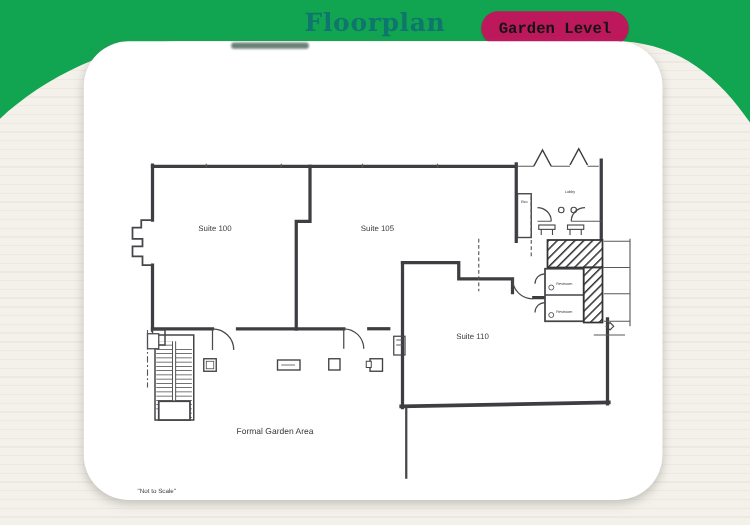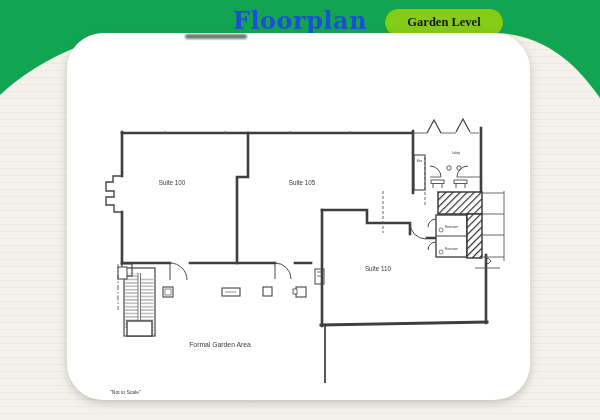--- a/index.html
+++ b/index.html
@@ -5,28 +5,28 @@
   html,body{margin:0;padding:0;}
   body{
     width:600px;height:420px;position:relative;overflow:hidden;
     background-color:#f3f1ea;
     background-image:repeating-linear-gradient(180deg, rgba(90,85,70,0.05) 0 1px, transparent 1px 7px);
     font-family:"Liberation Sans", sans-serif;
   }
   .header-swoosh{position:absolute;top:0;left:0;width:600px;height:110px;}
   .page-title{
     position:absolute;top:6px;left:0;right:0;text-align:center;
-    color:#1d4ed8;font-family:"DejaVu Serif", serif;font-weight:bold;font-size:24px;
+    color:#0f766e;font-family:"DejaVu Serif", serif;font-weight:bold;font-size:20px;
     letter-spacing:0.5px;
   }
   .level-pill{
     position:absolute;left:385px;top:9px;width:118px;height:27px;
-    background:#84cc16;border:none;border-radius:14px;
+    background:#be185d;border:none;border-radius:14px;
     display:flex;align-items:center;justify-content:center;
-    font-family:Liberation Serif, serif;font-weight:bold;font-size:12.5px;color:#141414;
+    font-family:Liberation Mono, monospace;font-weight:bold;font-size:12.5px;color:#141414;
     cursor:pointer;box-shadow:0 1px 2px rgba(0,0,0,0.15);
   }
   .card{
     position:absolute;left:67px;top:33px;width:463px;height:367px;
     background:#ffffff;border-radius:36px;
     box-shadow:0 3px 8px rgba(110,110,100,0.35);
     overflow:hidden;
   }
   .card-smudge{
     position:absolute;left:118px;top:1px;width:62px;height:5px;

